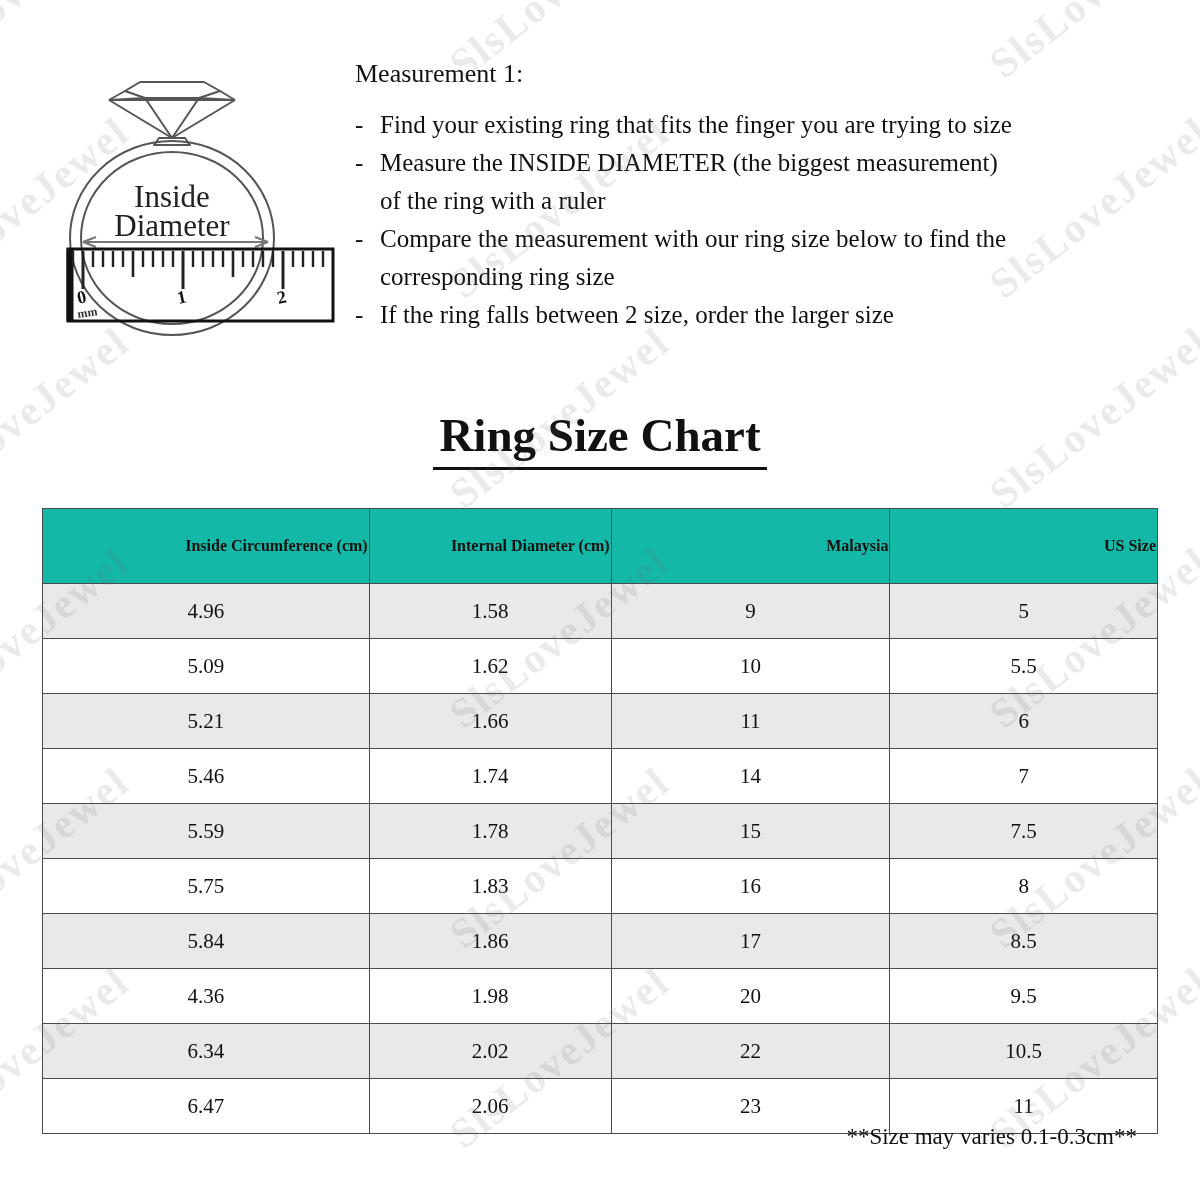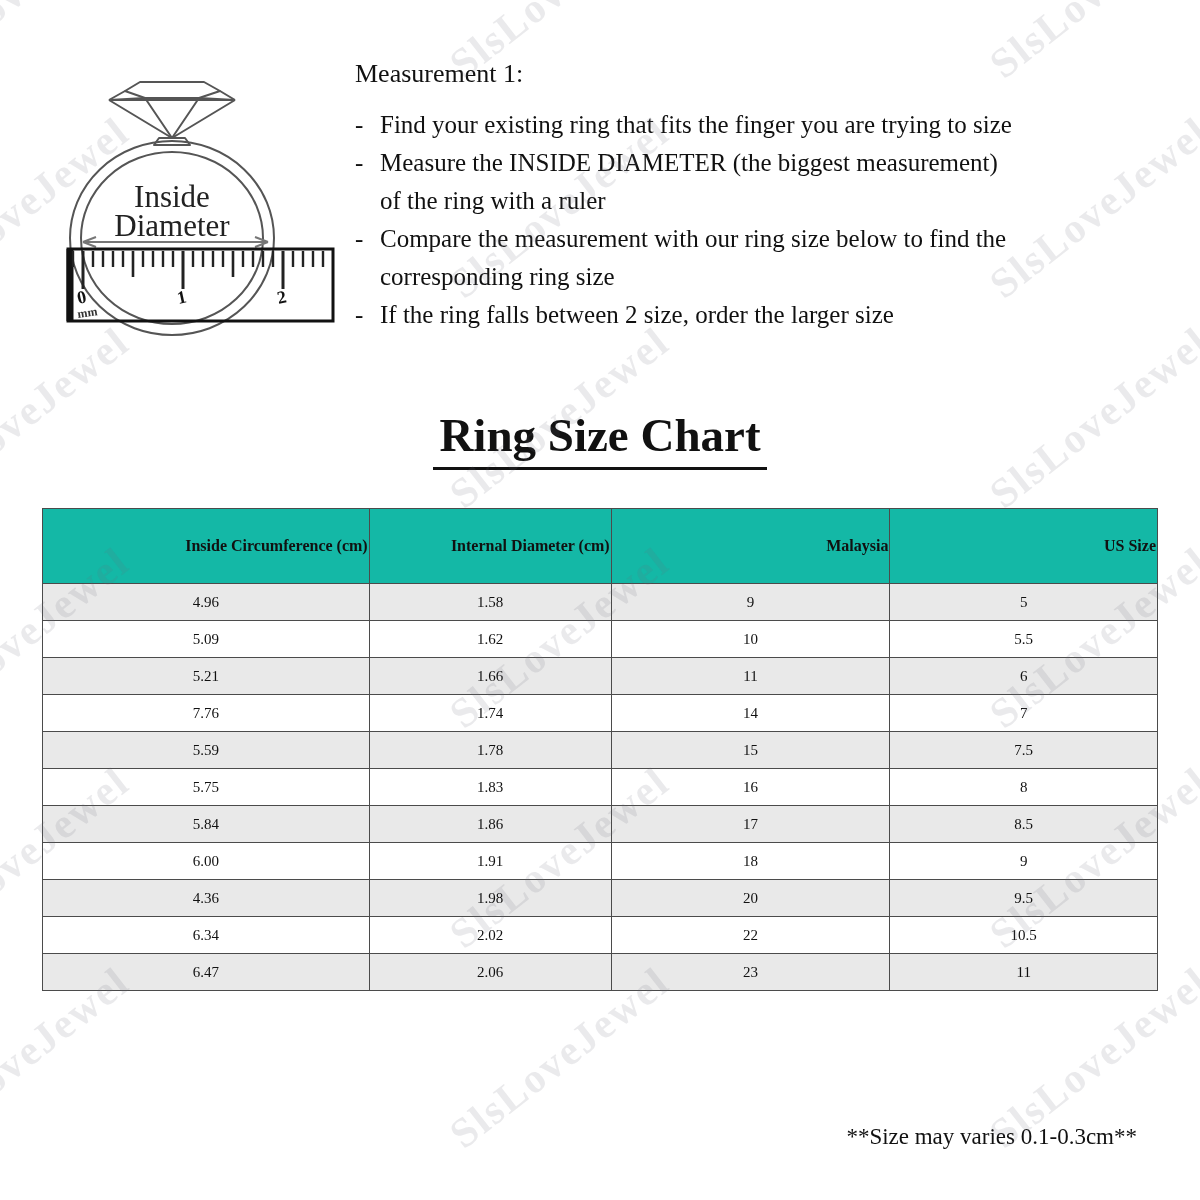--- a/index.html
+++ b/index.html
@@ -38,21 +38,21 @@
   
   #size-table{
     position:absolute;left:42px;top:508px;width:1116px;
     border-collapse:collapse;table-layout:fixed;
   }
   #size-table th,#size-table td{
     border:1.5px solid #4b4b4b;text-align:center;vertical-align:middle;
     overflow:hidden;
   }
   #size-table th{height:72px;font-size:16px;font-weight:bold;background:#14b8a6;text-align:right;}
-  #size-table td{height:36px;font-size:15px;font-weight:normal;padding:0;}
+  #size-table td{height:36px;font-size:21px;font-weight:normal;padding:9px;}
   #size-table tbody tr:nth-child(odd) td{background:#e9e9e9;}
   #size-table tbody tr:nth-child(even) td{background:#ffffff;}
   
   #footnote{
     position:absolute;right:63px;top:1124px;
     font-size:23px;font-weight:normal;
   }
 </style>
 </head>
 <body>
@@ -154,21 +154,21 @@
           <td>10</td>
           <td>5.5</td>
         </tr>
         <tr>
           <td>5.21</td>
           <td>1.66</td>
           <td>11</td>
           <td>6</td>
         </tr>
         <tr>
-          <td>7.76</td>
+          <td>5.46</td>
           <td>1.74</td>
           <td>14</td>
           <td>7</td>
         </tr>
         <tr>
           <td>5.59</td>
           <td>1.78</td>
           <td>15</td>
           <td>7.5</td>
         </tr>
@@ -176,26 +176,20 @@
           <td>5.75</td>
           <td>1.83</td>
           <td>16</td>
           <td>8</td>
         </tr>
         <tr>
           <td>5.84</td>
           <td>1.86</td>
           <td>17</td>
           <td>8.5</td>
-        </tr>
-        <tr>
-          <td>6.00</td>
-          <td>1.91</td>
-          <td>18</td>
-          <td>9</td>
         </tr>
         <tr>
           <td>4.36</td>
           <td>1.98</td>
           <td>20</td>
           <td>9.5</td>
         </tr>
         <tr>
           <td>6.34</td>
           <td>2.02</td>

